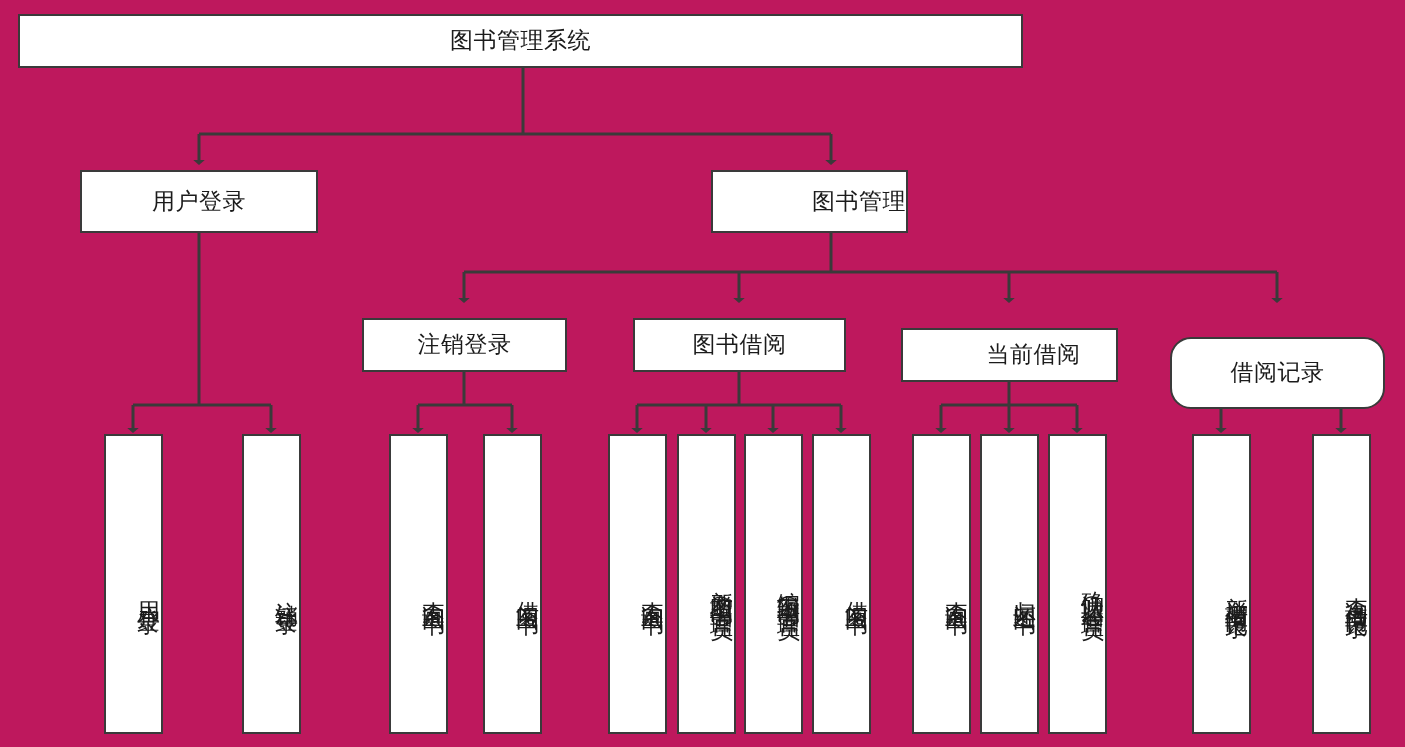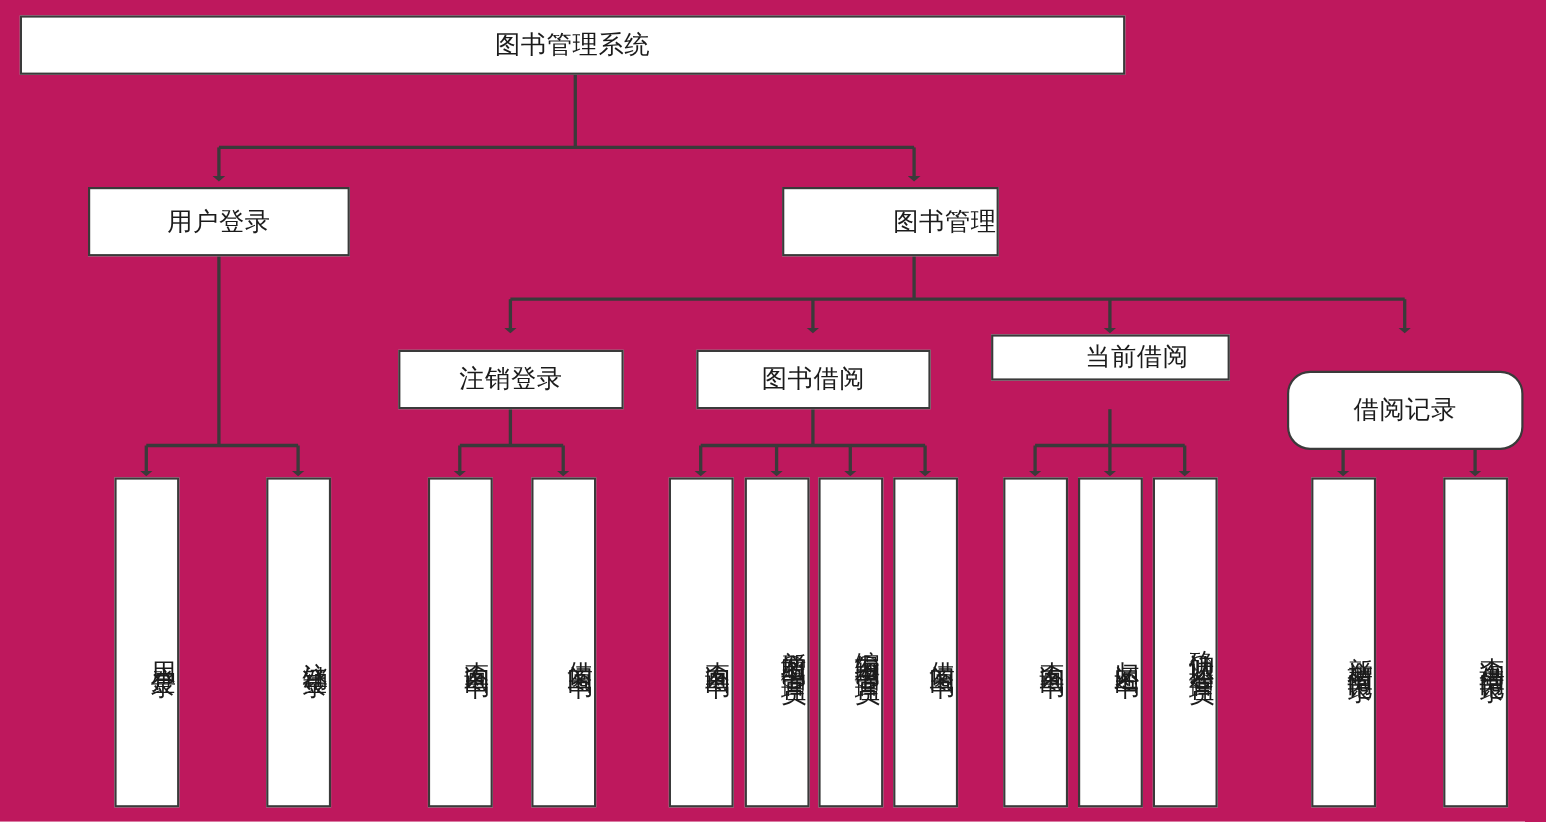--- a/index.html
+++ b/index.html
@@ -132,21 +132,21 @@
   <div class="node h" style="left:711px; top:170px; width:197px; height:63px;justify-content:flex-end;">
     <span>图书管理</span>
   </div>
 
   <div class="node h" style="left:362px; top:318px; width:205px; height:54px;">
     <span>注销登录</span>
   </div>
   <div class="node h" style="left:633px; top:318px; width:213px; height:54px;justify-content:center;">
     <span>图书借阅</span>
   </div>
-  <div class="node h" style="left:901px; top:304px; width:217px; height:42px;padding-left:48px;">
+  <div class="node h" style="left:901px; top:328px; width:217px; height:54px;padding-left:48px;">
     <span>当前借阅</span>
   </div>
   <div class="node h" style="left:1170px; top:337px; width:215px; height:72px;border-radius:21px;">
     <span>借阅记录</span>
   </div>
 
   <div class="node v" style="left:104px; top:434px; width:59px; height:300px;">
     <span class="vtxt">用户登录</span>
   </div>
   <div class="node v" style="left:242px; top:434px; width:59px; height:300px;">

